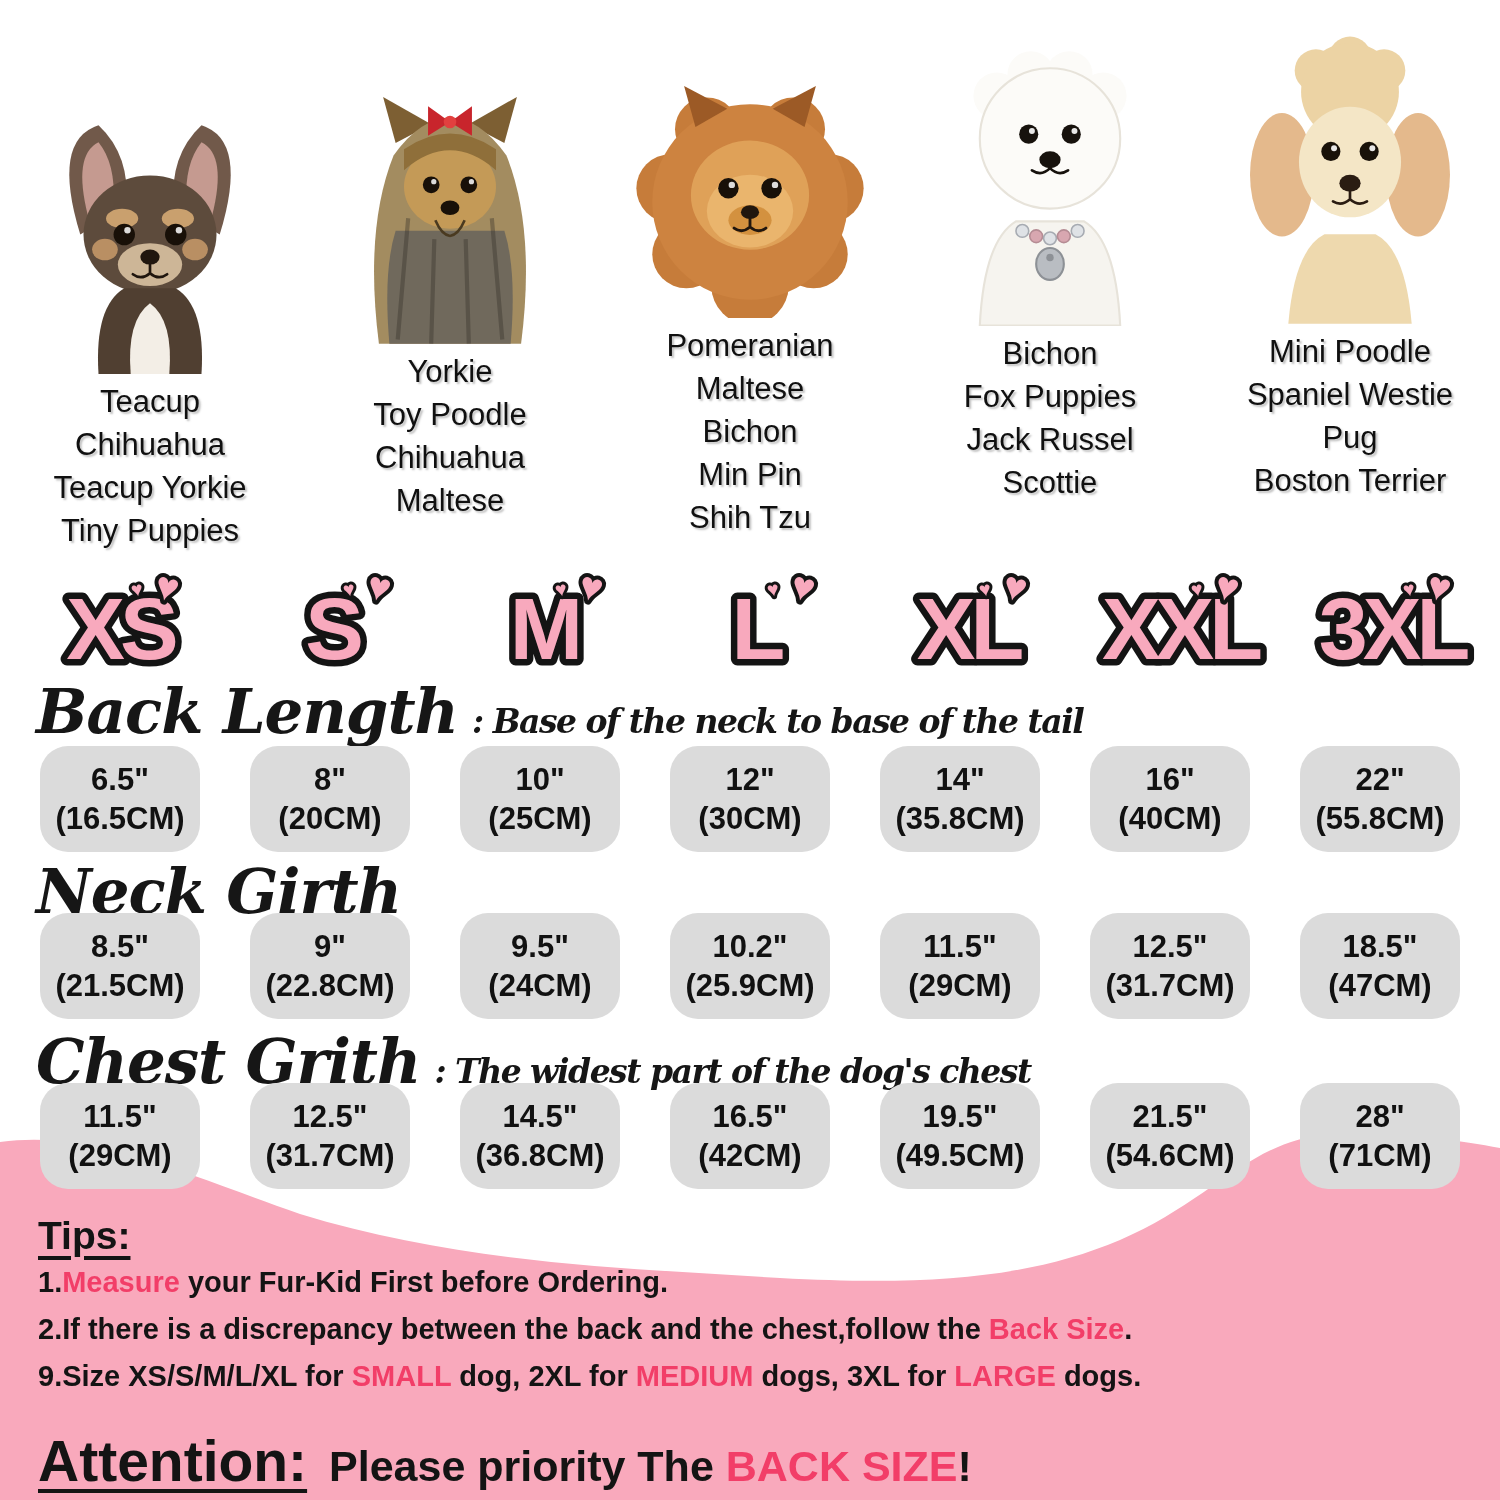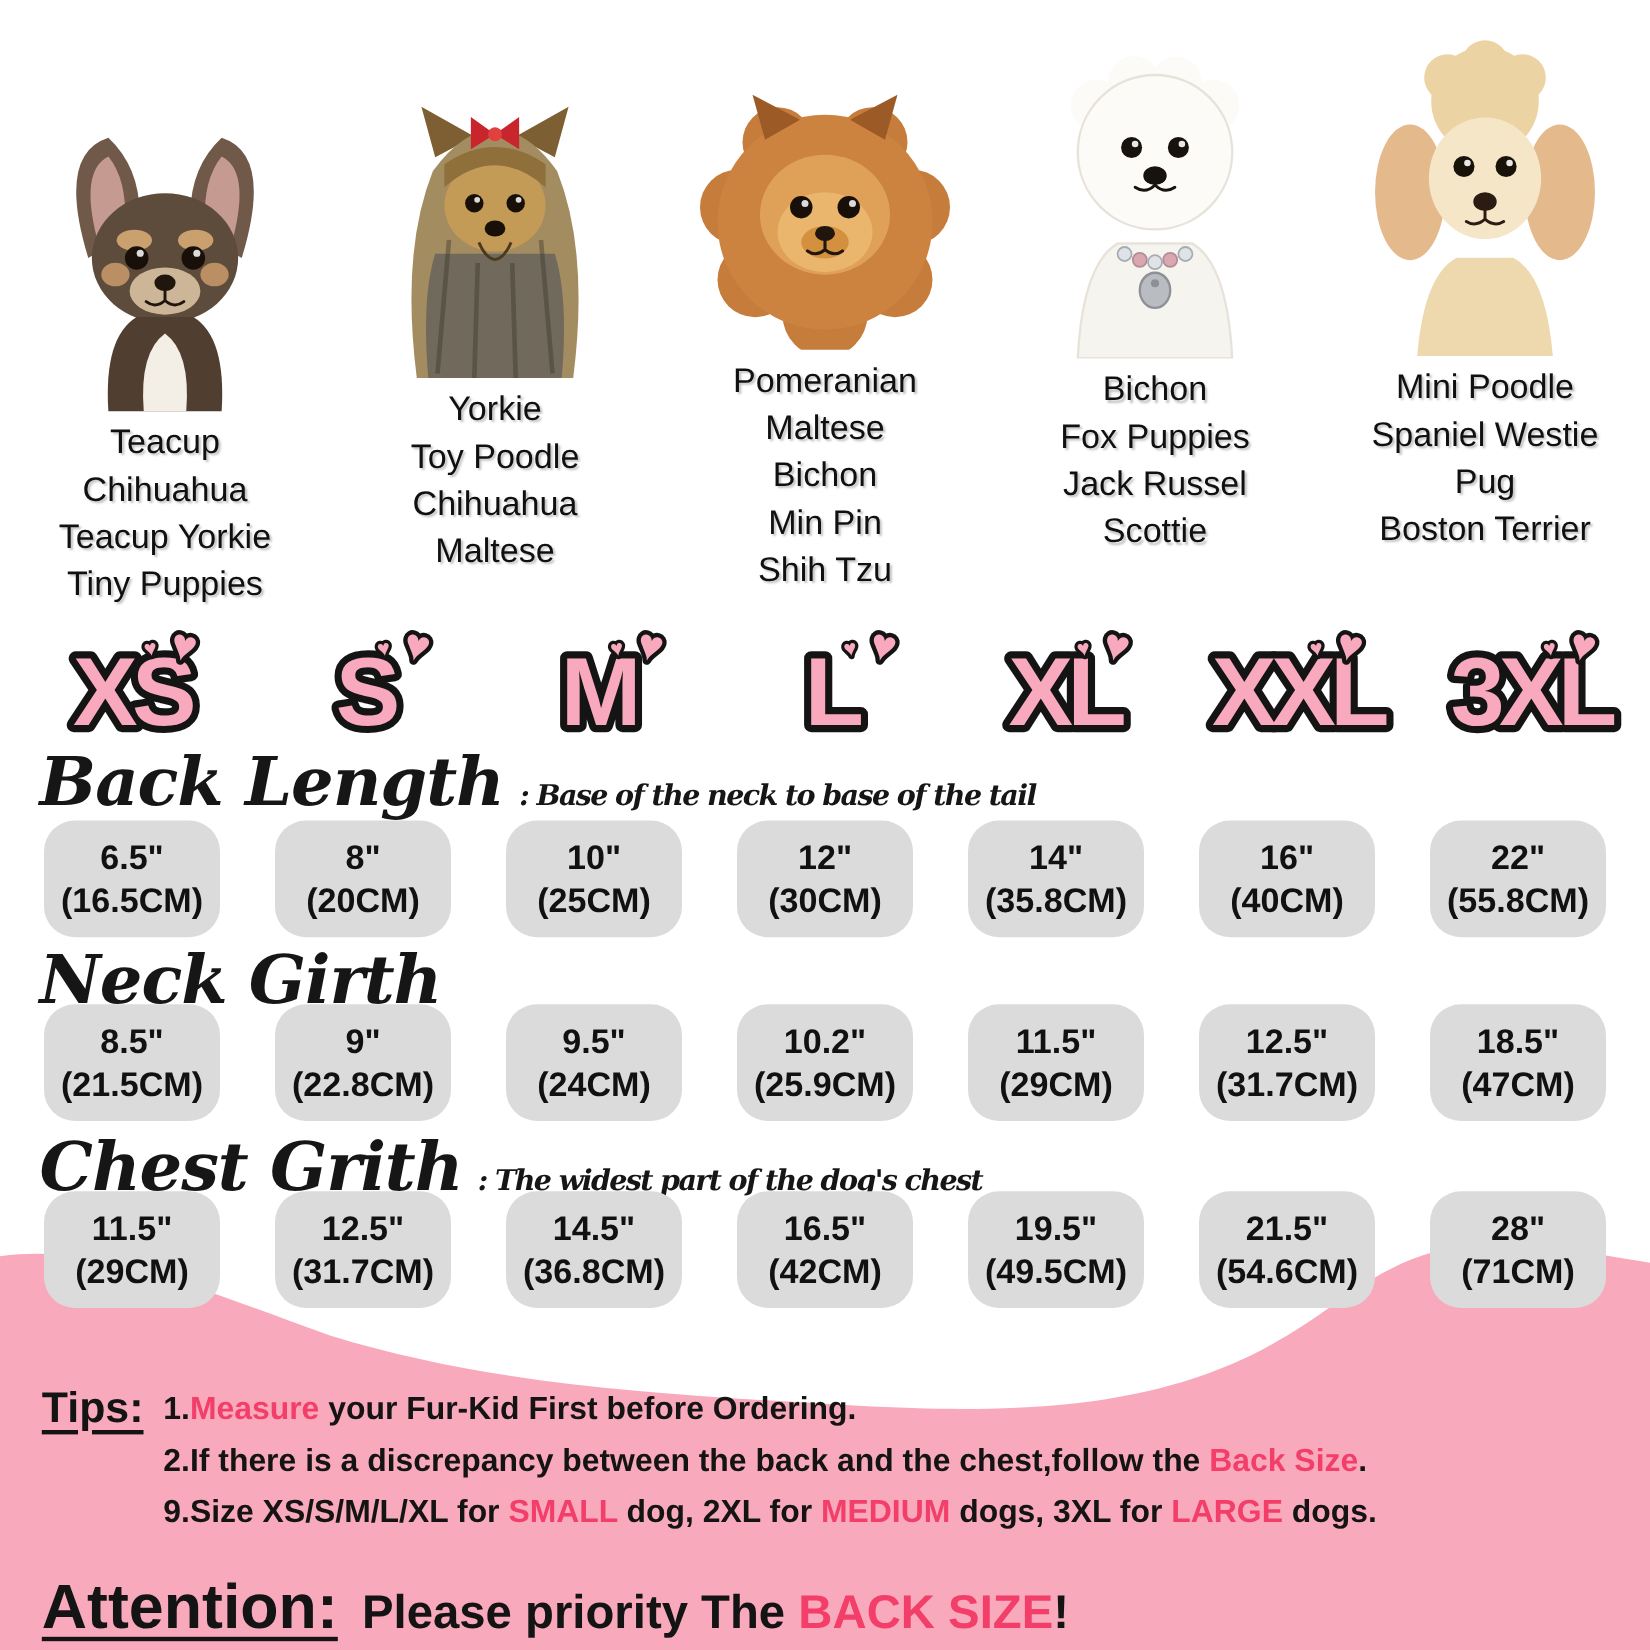--- a/index.html
+++ b/index.html
@@ -14,31 +14,31 @@
               text-shadow:2px 2px 2px rgba(120,120,120,.45);white-space:nowrap;}
   .mt1{margin-top:96px}.mt2{margin-top:70px}.mt3{margin-top:58px}.mt4{margin-top:26px}.mt5{margin-top:20px}
   
   .sizes-row{position:absolute;top:556px;left:0;width:1360px;height:116px;display:flex;padding:0 14px;box-sizing:border-box;}
   .size-cell{flex:1;display:flex;justify-content:center;align-items:flex-end;}
   .size-cell svg{overflow:visible;}
   
   .sec-header{position:absolute;left:36px;white-space:nowrap;z-index:2;}
   .script{font-family:"DejaVu Serif",serif;font-style:italic;font-weight:bold;color:#161616;letter-spacing:-1px;}
   .sec-title{font-size:61px;}
-  .sec-note{font-size:26px;letter-spacing:-1.5px;margin-left:14px;}
+  .sec-note{font-size:33px;letter-spacing:-1.5px;margin-left:14px;}
   .pill-grid{position:absolute;left:0;width:1500px;display:grid;grid-template-columns:repeat(7,1fr);
              gap:50px;padding:0 40px;box-sizing:border-box;z-index:2;}
   .pill{background:#dbdbdb;border-radius:28px;height:106px;display:flex;flex-direction:column;
         justify-content:center;align-items:center;text-align:center;}
   .pill span{font-weight:bold;font-size:31px;line-height:39px;color:#111;}
   #row0{top:746px}#row1{top:913px}#row2{top:1083px}
   #hdr0{top:676px}#hdr1{top:856px}#hdr2{top:1026px}
   
   .footer-wave{position:absolute;top:1128px;left:0;width:1500px;height:372px;z-index:1;}
-  .tips-block{position:absolute;top:1258px;left:38px;right:20px;z-index:3;display:flex;align-items:flex-start;}
+  .tips-block{position:absolute;top:1213px;left:38px;right:20px;z-index:3;display:flex;align-items:flex-start;flex-direction:column;}
   .tips-label{font-size:39px;font-weight:bold;text-decoration:underline;text-decoration-thickness:4px;
               text-underline-offset:7px;margin-right:18px;line-height:46px;}
   .tip-lines{display:flex;flex-direction:column;}
   .tip-line{font-size:29px;font-weight:bold;line-height:47px;white-space:nowrap;}
   .accent{color:#f23e68;}
   .attention-block{position:absolute;top:1428px;left:38px;z-index:3;white-space:nowrap;}
   .attention-label{font-size:57px;font-weight:bold;text-decoration:underline;text-decoration-thickness:4px;
                    text-underline-offset:8px;margin-right:10px;}
   .attention-text{font-size:43px;font-weight:bold;}
 </style>

